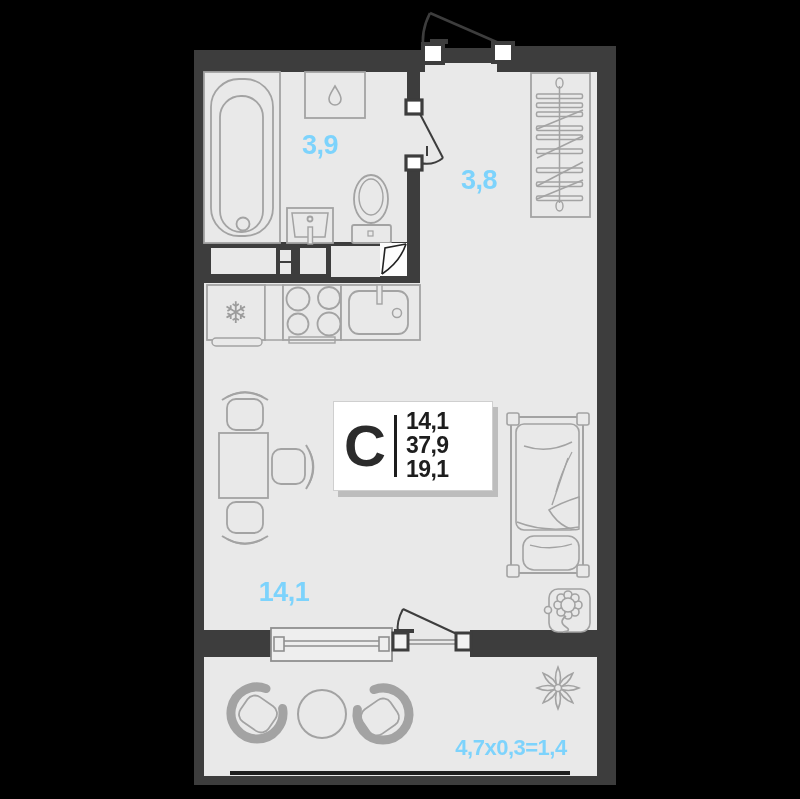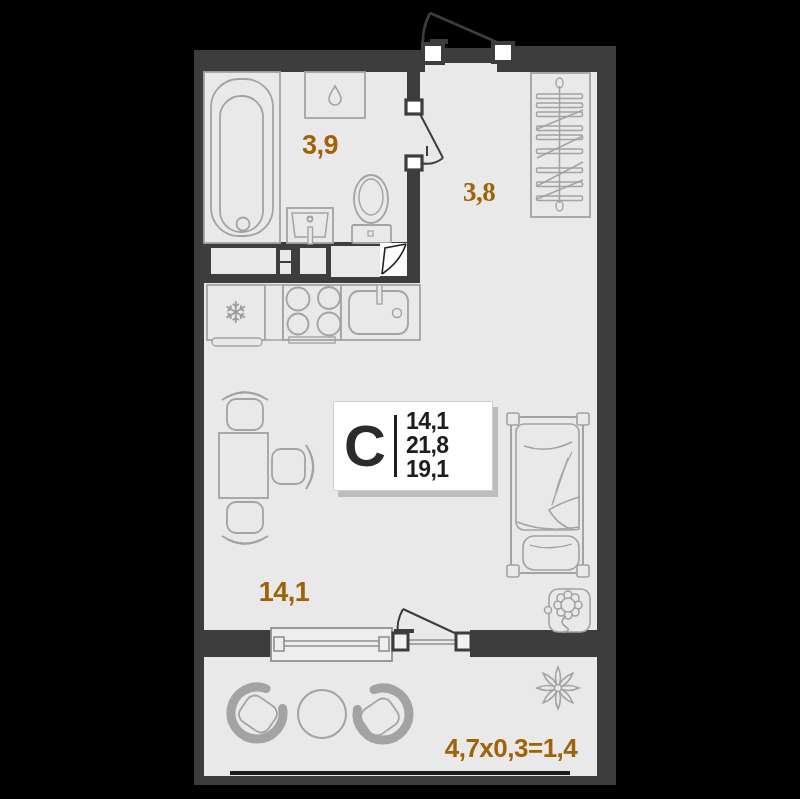--- a/index.html
+++ b/index.html
@@ -3,23 +3,23 @@
 <meta charset="utf-8">
 <style>
   html,body{margin:0;padding:0;background:#000;}
   .stage{position:relative;width:800px;height:799px;background:#000;overflow:hidden;
          font-family:"Liberation Sans","DejaVu Sans",sans-serif;}
   .abs{position:absolute;}
   .floor{background:#e9e9e9;}
   .wall{background:#3d3d3d;}
   .niche{background:#e9e9e9;}
   .overlay{position:absolute;left:0;top:0;width:800px;height:799px;}
-  .room-label{position:absolute;transform:translate(-50%,-50%);color:#a16207;
+  .room-label{position:absolute;transform:translate(-50%,-50%);color:#7dd3fc;
               font-weight:bold;font-size:27px;letter-spacing:-0.5px;white-space:nowrap;}
-  .balcony-label{font-size:26px;}
+  .balcony-label{font-size:22px;}
   .unit-card{position:absolute;left:333px;top:401px;width:160px;height:90px;
              background:#ffffff;border:1px solid #cfcfcf;box-shadow:5px 6px 0 #bdbdbd;
              display:flex;align-items:center;box-sizing:border-box;padding-left:10px;}
   .unit-letter{font-size:58px;font-weight:bold;color:#2b2b2b;letter-spacing:-2px;line-height:1;}
   .unit-divider{width:3px;height:62px;background:#1d1d1d;margin:0 9px 0 10px;}
   .unit-areas{display:flex;flex-direction:column;color:#1d1d1d;font-weight:bold;
               font-size:23px;line-height:1.04;letter-spacing:-0.5px;}
 </style>
 </head>
 <body>
@@ -253,27 +253,27 @@
           <path d="M0 0 Q10 -5 21 0 Q10 5 0 0 Z"></path>
         </g>
       <g transform="rotate(315)">
           <path d="M0 0 Q10 -5 21 0 Q10 5 0 0 Z"></path>
         </g>
       <circle cx="0" cy="0" r="3.5"></circle>
     </g>
   </svg>
 
   <div class="room-label" style="left:320px;top:145px;">3,9</div>
-  <div class="room-label" style="left:479px;top:192px;font-family:Liberation Serif, serif;">3,8</div>
+  <div class="room-label" style="left:479px;top:180px;">3,8</div>
   <div class="room-label" style="left:284px;top:592px;">14,1</div>
   <div class="room-label balcony-label" style="left:511px;top:748px;">4,7x0,3=1,4</div>
 
   <div class="unit-card">
     <div class="unit-letter">С</div>
     <div class="unit-divider"></div>
     <div class="unit-areas">
       <span>14,1</span>
-      <span>21,8</span>
+      <span>37,9</span>
       <span>19,1</span>
     </div>
   </div>
 
 </div>
 
 </body></html>

